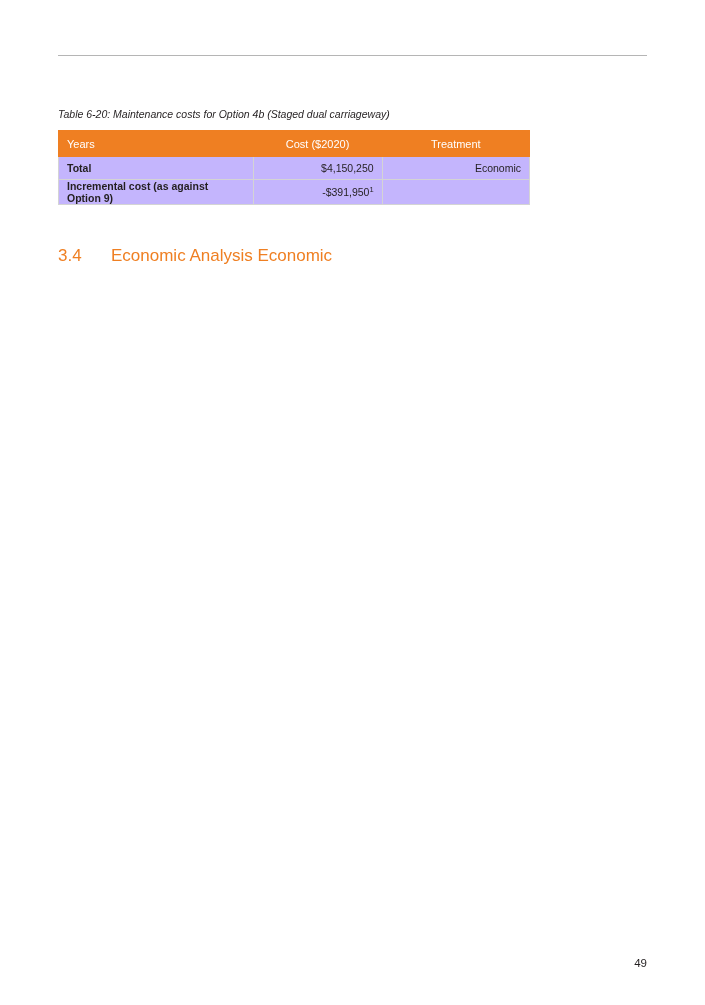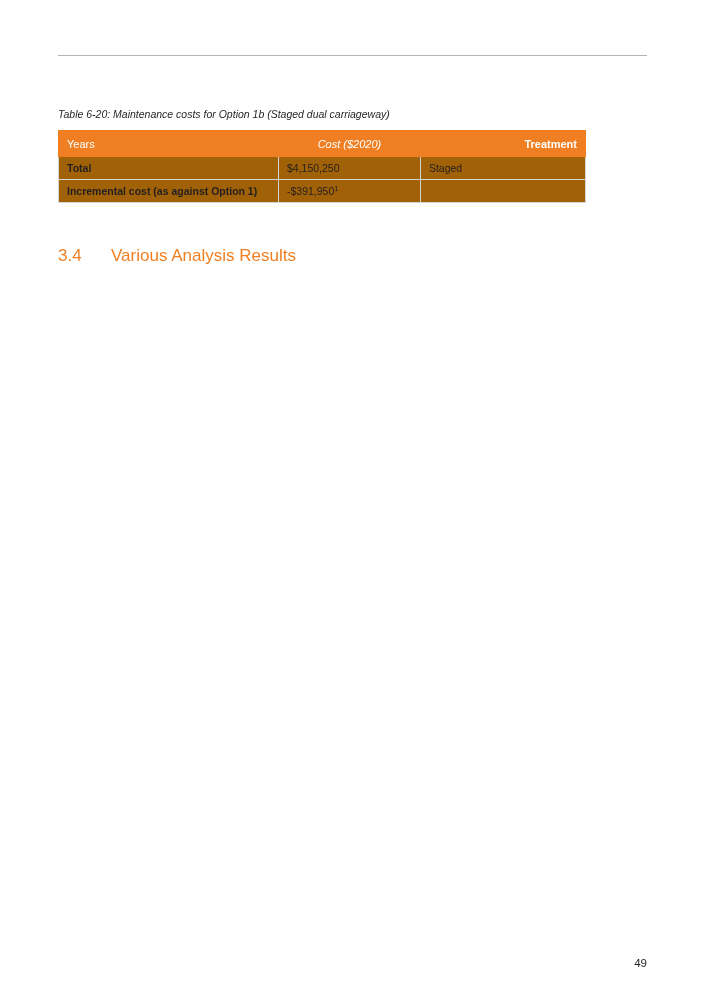--- a/index.html
+++ b/index.html
@@ -49,60 +49,58 @@
     top: 108px;
     font-size: 10.5px;
     font-style: italic;
     color: #231f20;
   }
   
   table.doc-table {
     position: absolute;
     left: 58px;
     top: 130px;
-    width: 528px;
+    width: 472px;
     border-collapse: collapse;
     font-size: 10.5px;
   }
   table.doc-table th {
     background: #ef7f22;
     color: #ffffff;
     font-weight: normal;
     font-size: 11px;
     height: 25px;
     border: 1px solid #ef7f22;
     padding: 0 8px;
   }
   table.doc-table th.col-years {
     text-align: left;
     width: 227px;
   }
   table.doc-table th.col-cost {
     text-align: center;
     width: 137px;
-    font-style: italic;
   }
   table.doc-table th.col-treatment {
-    text-align: right;
+    text-align: center;
     width: 164px;
-    font-weight: bold;
   }
   table.doc-table td {
     height: 22px;
     border: 1px solid #d4d4d4;
     padding: 0 8px;
-    background: #a16207;
+    background: #c4b5fd;
     color: #231f20;
   }
   td.c-label {
     text-align: left;
     font-weight: bold;
   }
   td.c-center {
-    text-align: left;
+    text-align: right;
   }
   sup {
     font-size: 7.5px;
     vertical-align: super;
     line-height: 0;
   }
   
   .note {
     position: absolute;
     left: 58px;
@@ -145,43 +143,43 @@
     color: #231f20;
   }
 </style>
 </head>
 <body>
 
 <div class="page">
 
   <div class="header-rule"></div>
 
-  <div class="table-caption">Table 6-20: Maintenance costs for Option 1b (Staged dual carriageway)</div>
+  <div class="table-caption">Table 6-20: Maintenance costs for Option 4b (Staged dual carriageway)</div>
 
   <table class="doc-table">
     <thead>
       <tr>
         <th class="col-years">Years</th>
         <th class="col-cost">Cost ($2020)</th>
         <th class="col-treatment">Treatment</th>
       </tr>
     </thead>
     <tbody>
       <tr>
         <td class="c-label">Total</td>
         <td class="c-center"><span>$4,150,250</span><sup></sup></td>
-        <td class="c-center">Staged</td>
+        <td class="c-center">Economic</td>
       </tr>
       <tr>
-        <td class="c-label">Incremental cost (as against Option 1)</td>
+        <td class="c-label">Incremental cost (as against Option 9)</td>
         <td class="c-center"><span>-$391,950</span><sup>1</sup></td>
         <td class="c-center"></td>
       </tr>
     </tbody>
   </table>
 
 
-  <div class="heading"><span class="num">3.4</span><span>Various Analysis Results</span></div>
+  <div class="heading"><span class="num">3.4</span><span>Economic Analysis Economic</span></div>
 
 
   <div class="page-number">49</div>
 
 </div>
 
 </body></html>

